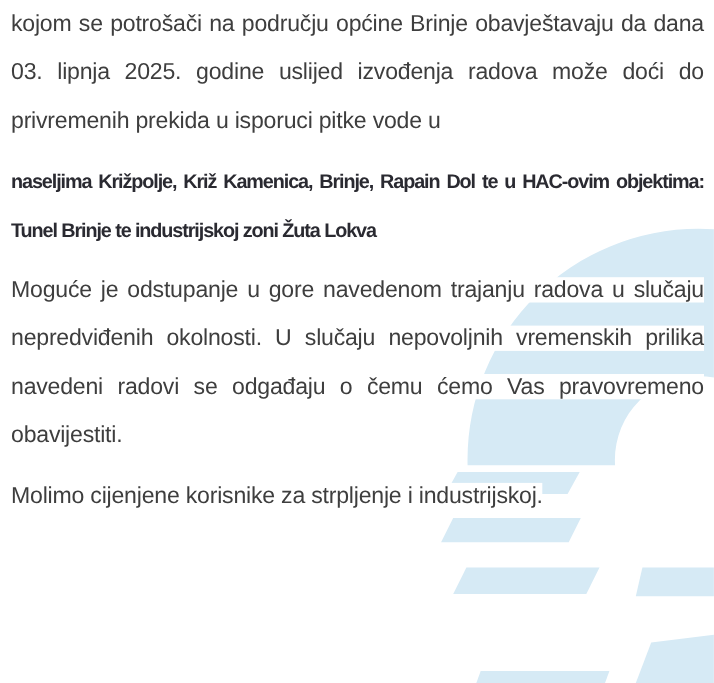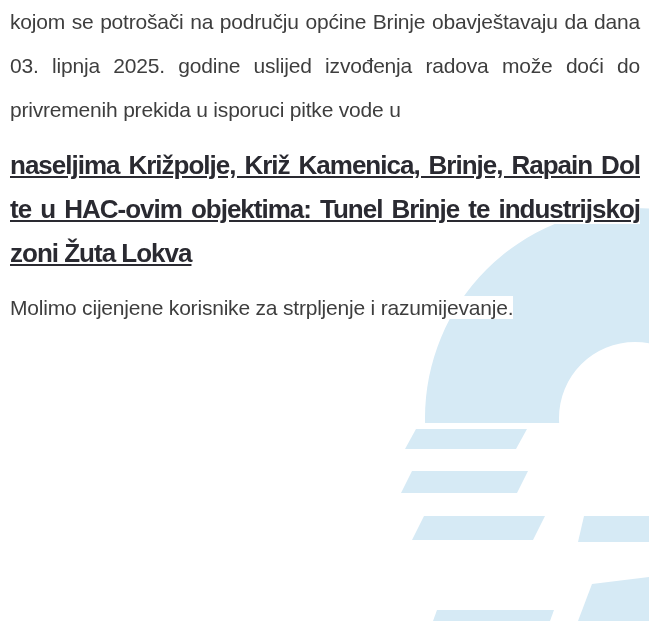--- a/index.html
+++ b/index.html
@@ -38,24 +38,23 @@
     line-height:44px;
     letter-spacing:-0.2px;
     color:var(--text-color);
     text-align:justify;
   }
   .para .hl{
     background:var(--page-background);
   }
   .para.bold{
     font-weight:700;
-    font-size:26px;
+    font-size:18px;
     letter-spacing:-1px;
     color:var(--bold-text-color);
-    text-decoration:underline;
   }
 </style>
 </head>
 <body>
 
 <div class="page">
 
   <svg class="watermark" viewBox="0 0 649 621" xmlns="http://www.w3.org/2000/svg">
     <defs>
       <clipPath id="swoosh-clip">
@@ -76,17 +75,18 @@
     </g>
   </svg>
 
   <div class="content">
     <p class="para"><span class="hl">kojom se potrošači na području općine Brinje obavještavaju da dana 03. lipnja 2025. godine uslijed izvođenja radova može doći do privremenih prekida u isporuci pitke vode u</span></p>
 
     <p class="para bold"><span class="hl">naseljima Križpolje, Križ Kamenica, Brinje, Rapain Dol te u HAC-ovim objektima: Tunel Brinje te industrijskoj zoni Žuta Lokva</span></p>
 
 
 
+    <p class="para"><span class="hl">Moguće je odstupanje u gore navedenom trajanju radova u slučaju nepredviđenih okolnosti. U slučaju nepovoljnih vremenskih prilika navedeni radovi se odgađaju o čemu ćemo Vas pravovremeno obavijestiti.</span></p>
 
-    <p class="para"><span class="hl">Molimo cijenjene korisnike za strpljenje i razumijevanje.</span></p>
+    <p class="para"><span class="hl">Molimo cijenjene korisnike za strpljenje i industrijskoj.</span></p>
   </div>
 
 </div>
 
 </body></html>

